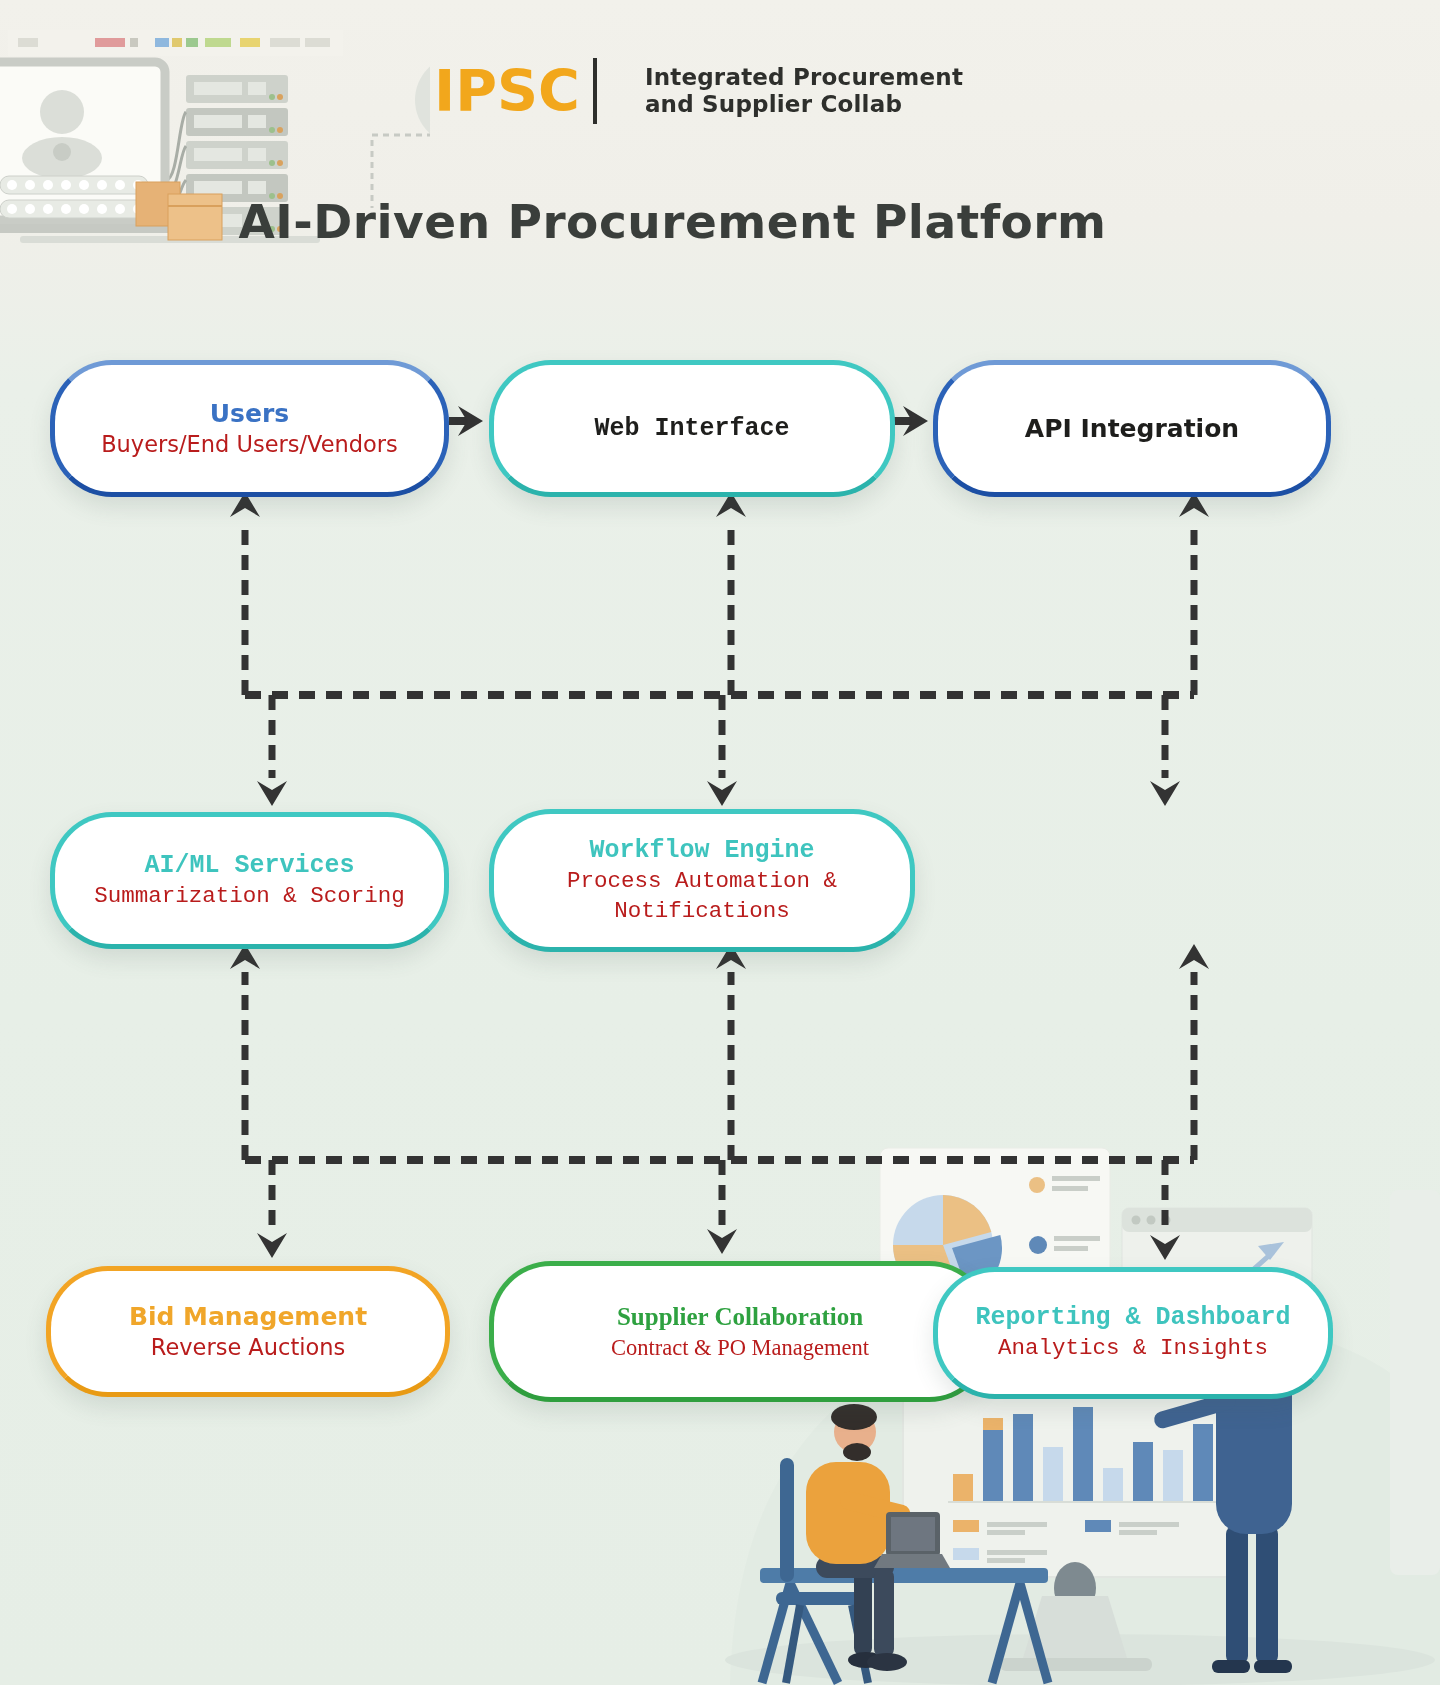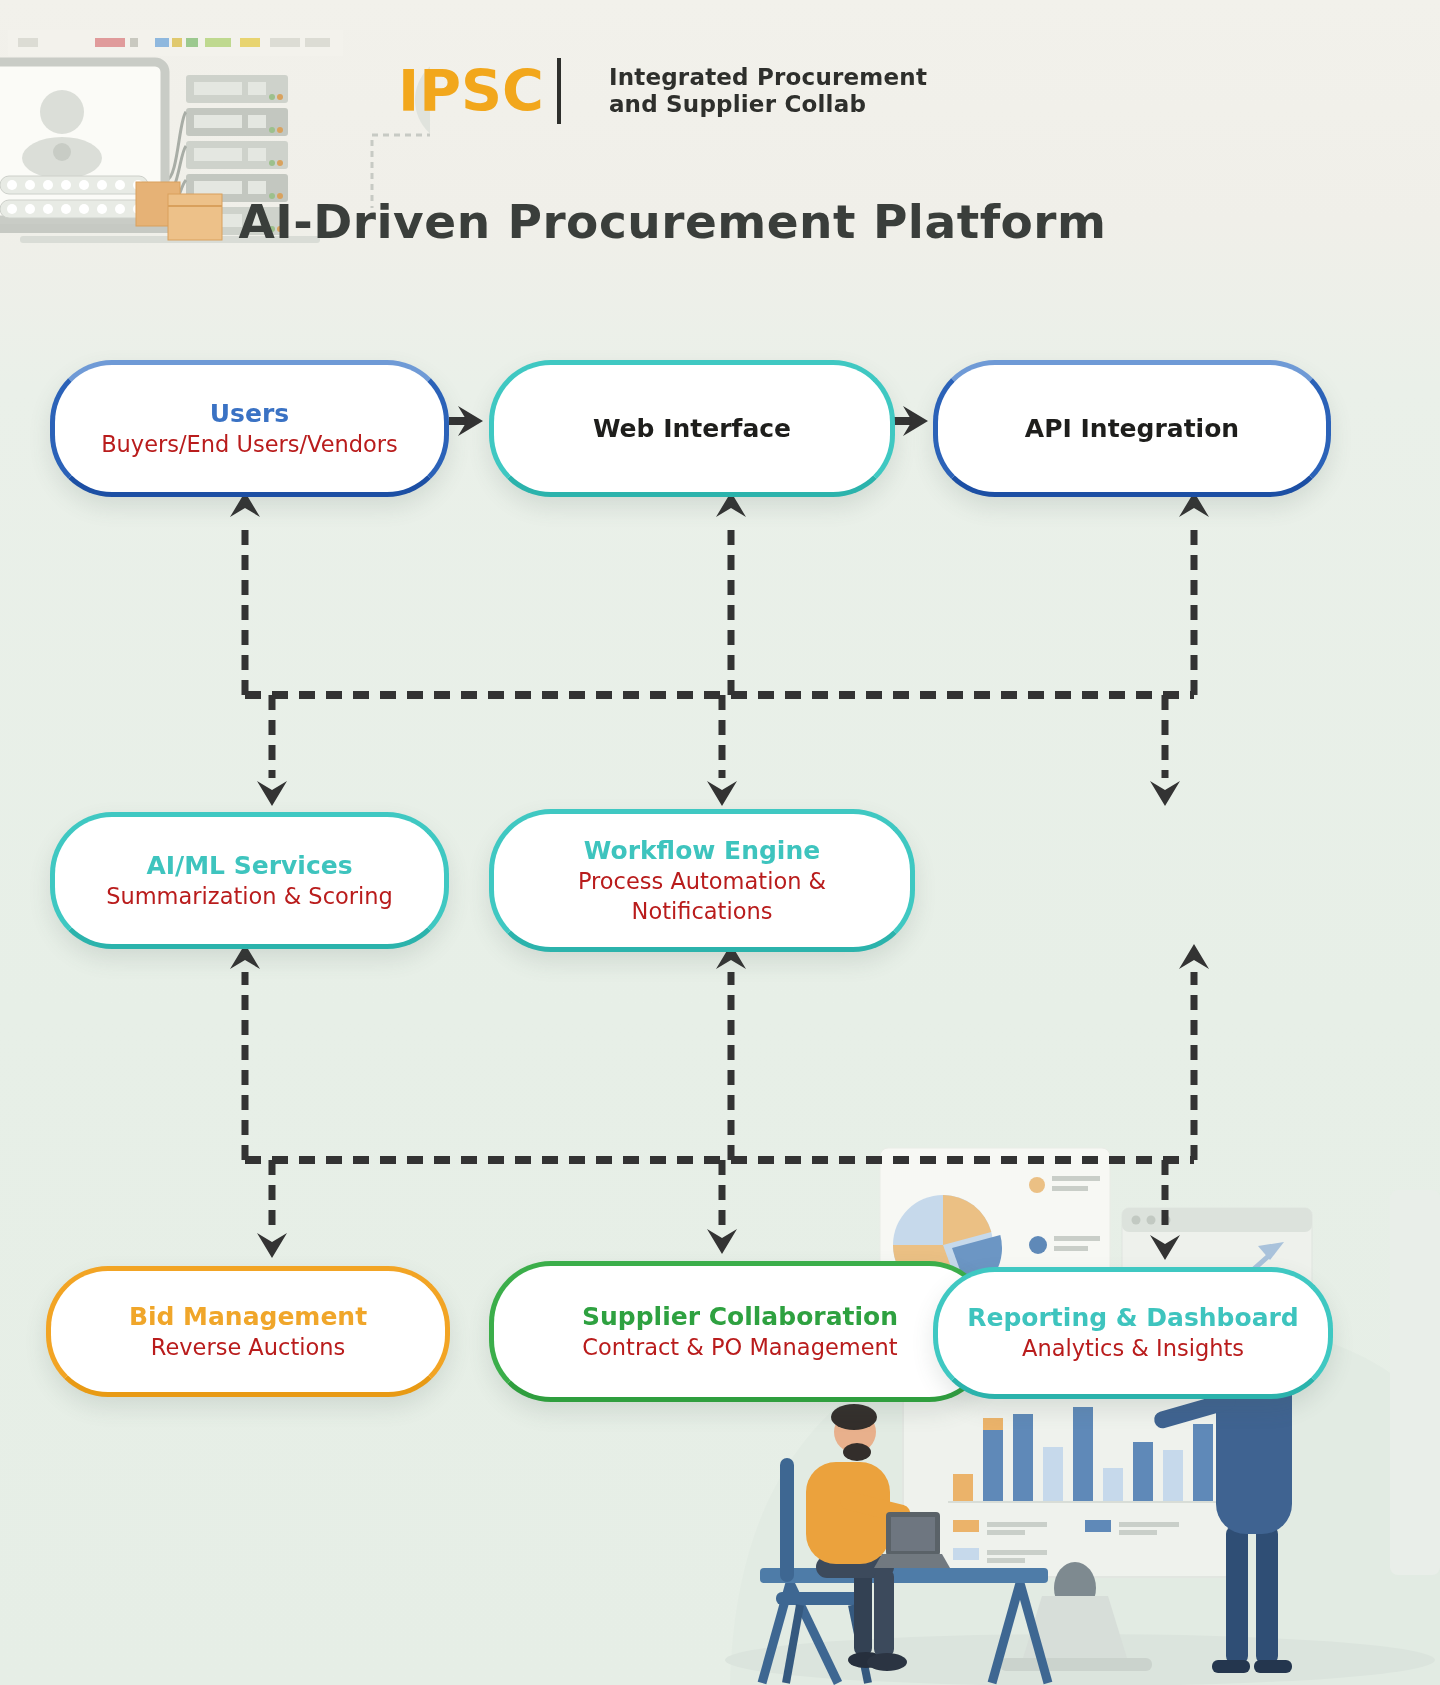--- a/index.html
+++ b/index.html
@@ -4,33 +4,33 @@
 <style>
   html,body{margin:0;padding:0;background:#DDE5DD;}
   #canvas{
     position:relative;width:1440px;height:1685px;overflow:hidden;
     background:linear-gradient(180deg,#F2F1EB 0%,#F0EFE9 13%,#EAF0E9 23%,#E7EFE7 60%,#E6EEE6 100%);
     font-family:"DejaVu Sans","Liberation Sans",sans-serif;
   }
   .deco{position:absolute;}
   
   .logo-row{position:absolute;left:398px;top:58px;display:flex;align-items:center;}
-  .logo-text{font-size:57px;font-weight:800;color:var(--logo-color,#F2A71C);letter-spacing:0;line-height:1;}
+  .logo-text{font-size:57px;font-weight:800;color:var(--logo-color,#F2A71C);letter-spacing:0;line-height:1;margin-left:36px;}
   .logo-divider{width:4px;height:66px;background:#2E2F2C;margin:0 16px 0 13px;}
   .logo-tagline{font-size:23px;font-weight:700;color:#2E2F2C;line-height:1.16;letter-spacing:.2px;margin-left:32px;}
   .page-title{position:absolute;left:0;top:194px;width:1345px;text-align:center;
     font-size:47px;font-weight:700;color:#3A3E3B;letter-spacing:.5px;}
   
   .node{
     position:absolute;background:#FFFFFF;border:5px solid var(--accent,#3FC8C2);
     border-radius:62px;display:flex;flex-direction:column;justify-content:center;align-items:center;
     text-align:center;box-shadow:0 10px 22px rgba(70,95,85,.14);
   }
   .acc-blue{border-top-color:#6F9AD6;border-bottom-color:#1C4FA4;}
-  .acc-teal{border-bottom-color:#2BB3AC;}
+  .acc-teal{border-bottom-color:#2BB3AC;font-family:Liberation Mono, monospace;}
   .acc-orange{border-bottom-color:#E89A14;}
   .acc-green{border-bottom-color:#2F9E3E;}
   .node-title{font-size:25px;font-weight:700;color:var(--tcolor,#222);line-height:1.28;white-space:nowrap;}
   .node-sub{font-size:22.5px;font-weight:500;color:#b91c1c;line-height:1.3;}
   .node-sub:empty{display:none;}
   .pad-std{padding:0 18px;}
   .pad-mid{padding:0 28px;}
   .pad-narrow{padding:0 66px;}
   
   #connectors{position:absolute;left:0;top:0;pointer-events:none;}
@@ -353,21 +353,21 @@
     <div class="node-title" style="--tcolor: #3EC4BE;">Workflow Engine</div>
     <div class="node-sub">Process Automation &amp; Notifications</div>
   </div>
 
 
   <div class="node acc-orange pad-std" style="left: 46px; top: 1266px; width: 358px; height: 121px; --accent: #F2A424;">
     <div class="node-title" style="--tcolor: #F0A62A;">Bid Management</div>
     <div class="node-sub">Reverse Auctions</div>
   </div>
 
-  <div class="node acc-green pad-narrow" style="left: 489px; top: 1261px; width: 360px; height: 131px; --accent: #3BAE4A;">
+  <div class="node acc-green pad-narrow" style="left: 489px; top: 1261px; width: 360px; height: 131px; font-family: Liberation Serif, serif; --accent: #3BAE4A;">
     <div class="node-title" style="--tcolor: #2EA140;">Supplier Collaboration</div>
     <div class="node-sub">Contract &amp; PO Management</div>
   </div>
 
   <div class="node acc-teal pad-std" style="left: 933px; top: 1267px; width: 354px; height: 122px; --accent: #3FC8C2;">
     <div class="node-title" style="--tcolor: #3EC4BE;">Reporting &amp; Dashboard</div>
     <div class="node-sub">Analytics &amp; Insights</div>
   </div>
 
 </div>

